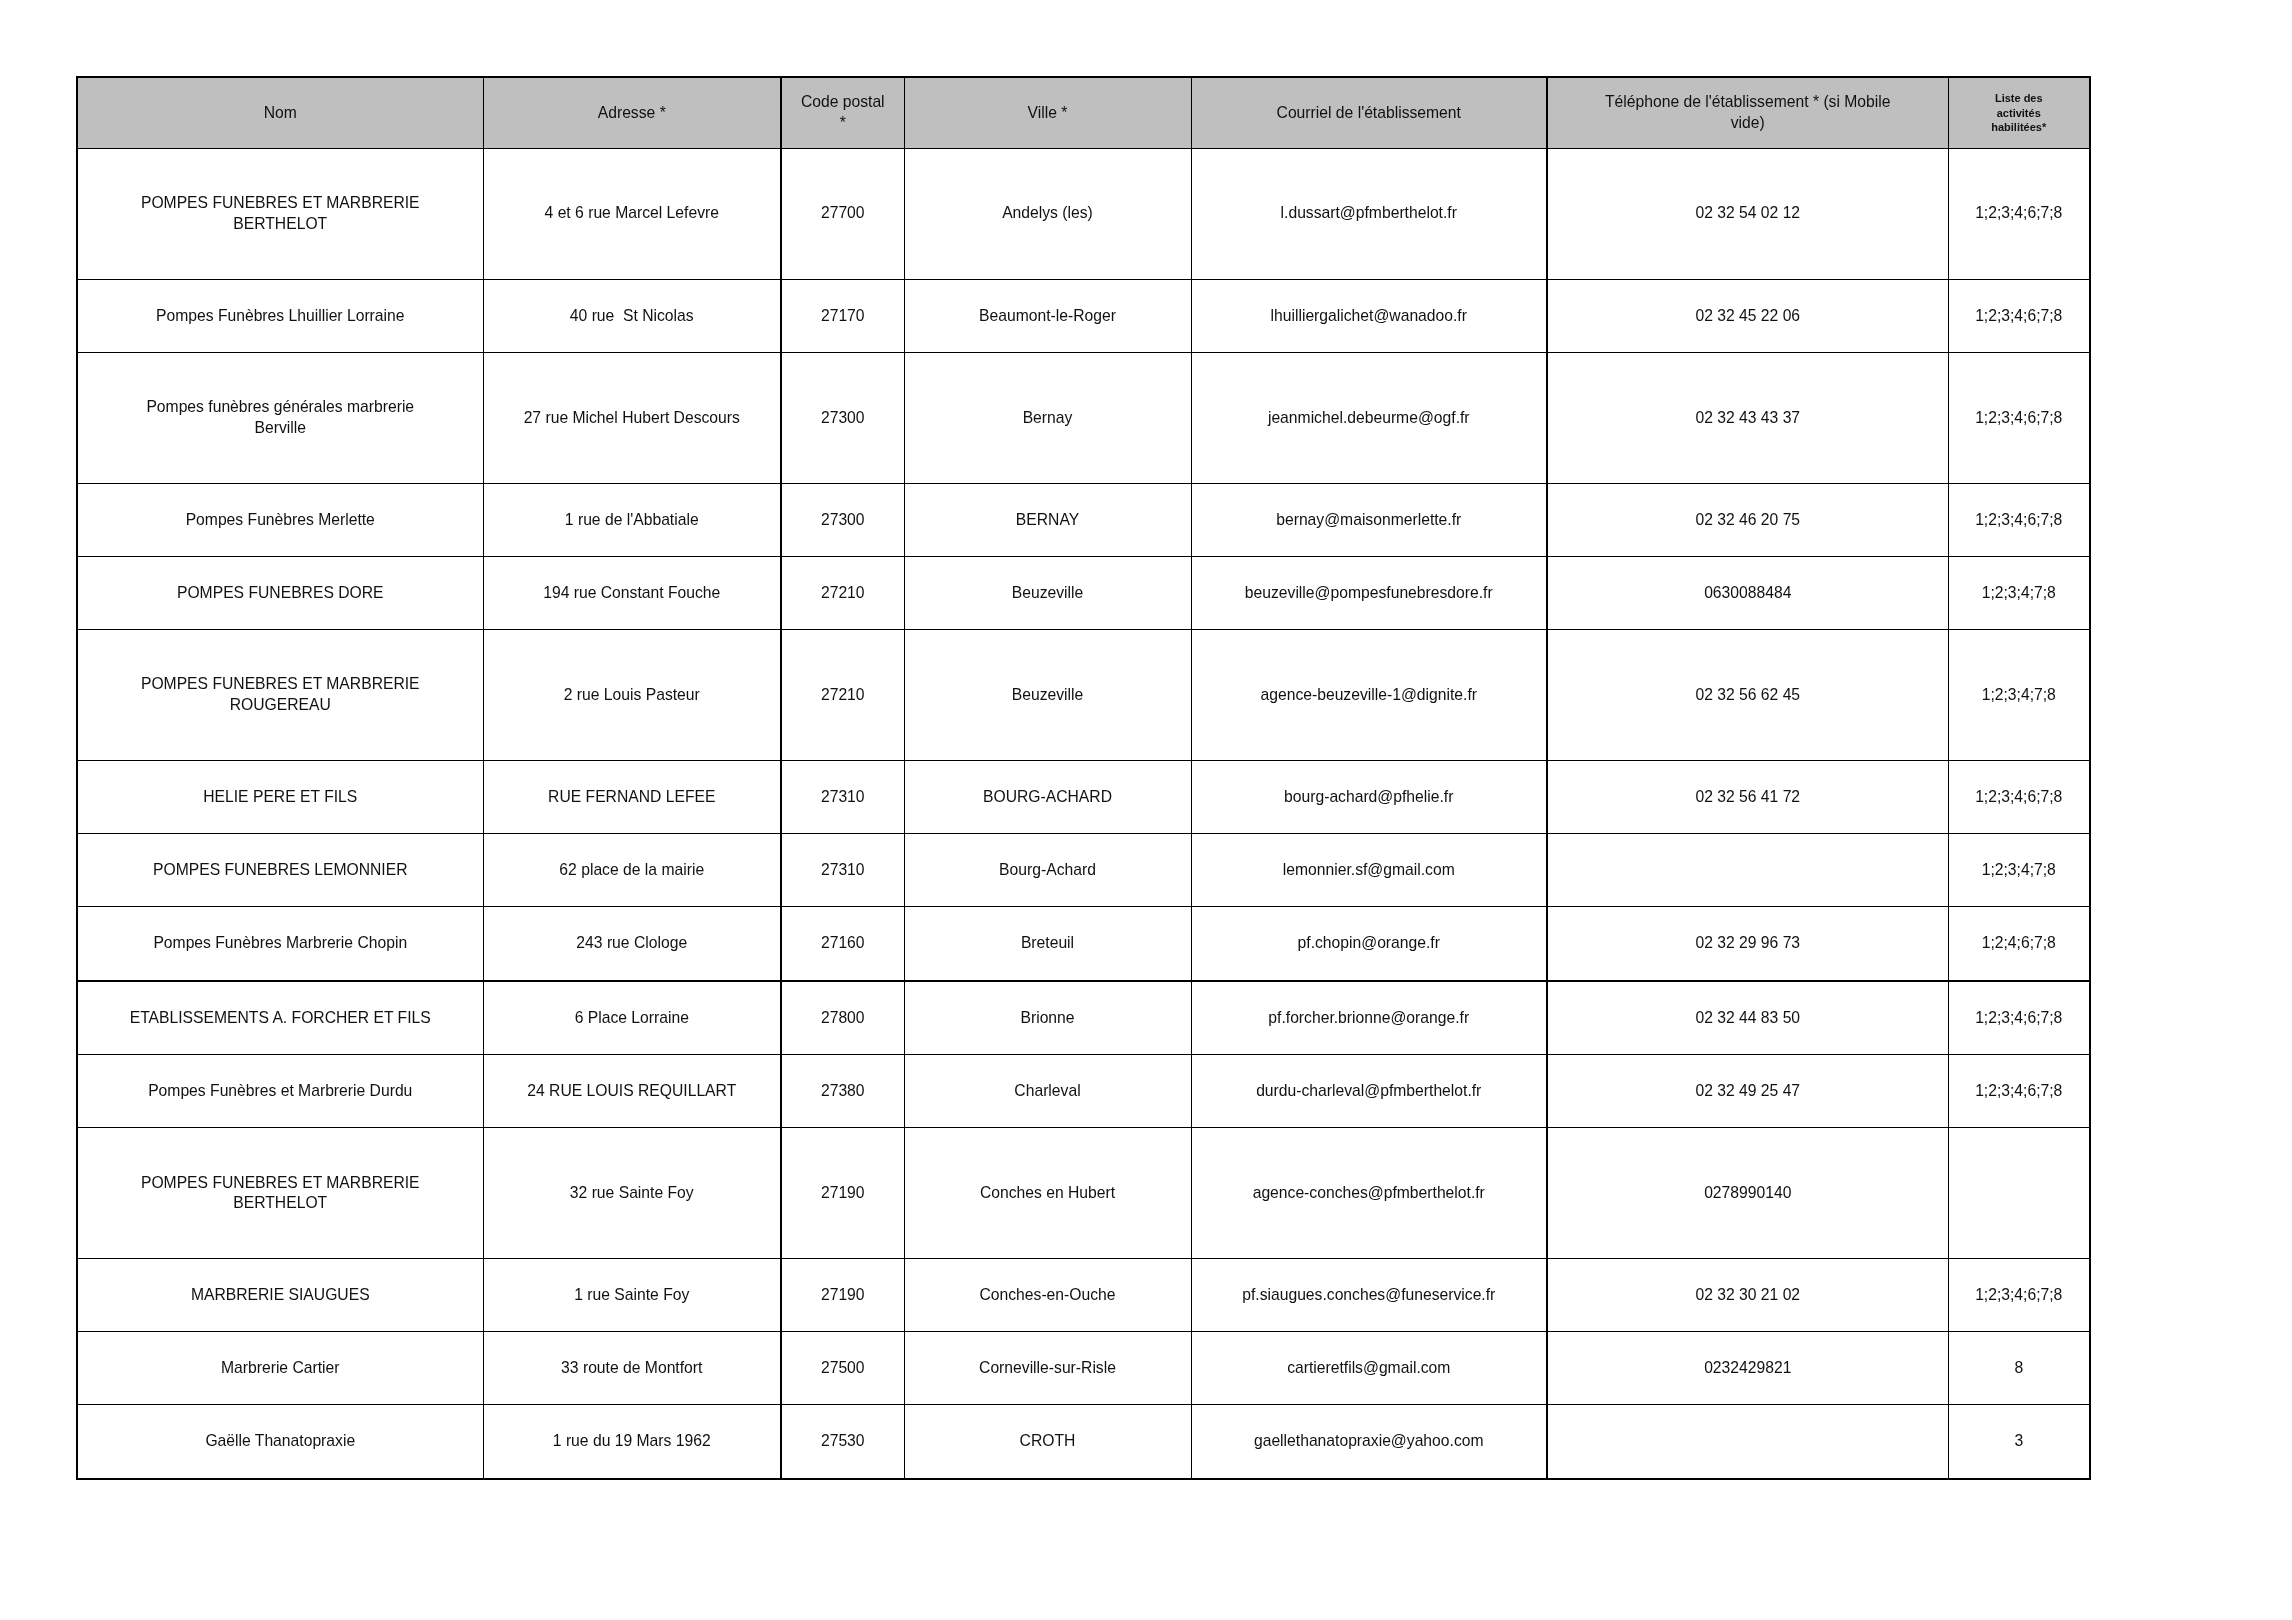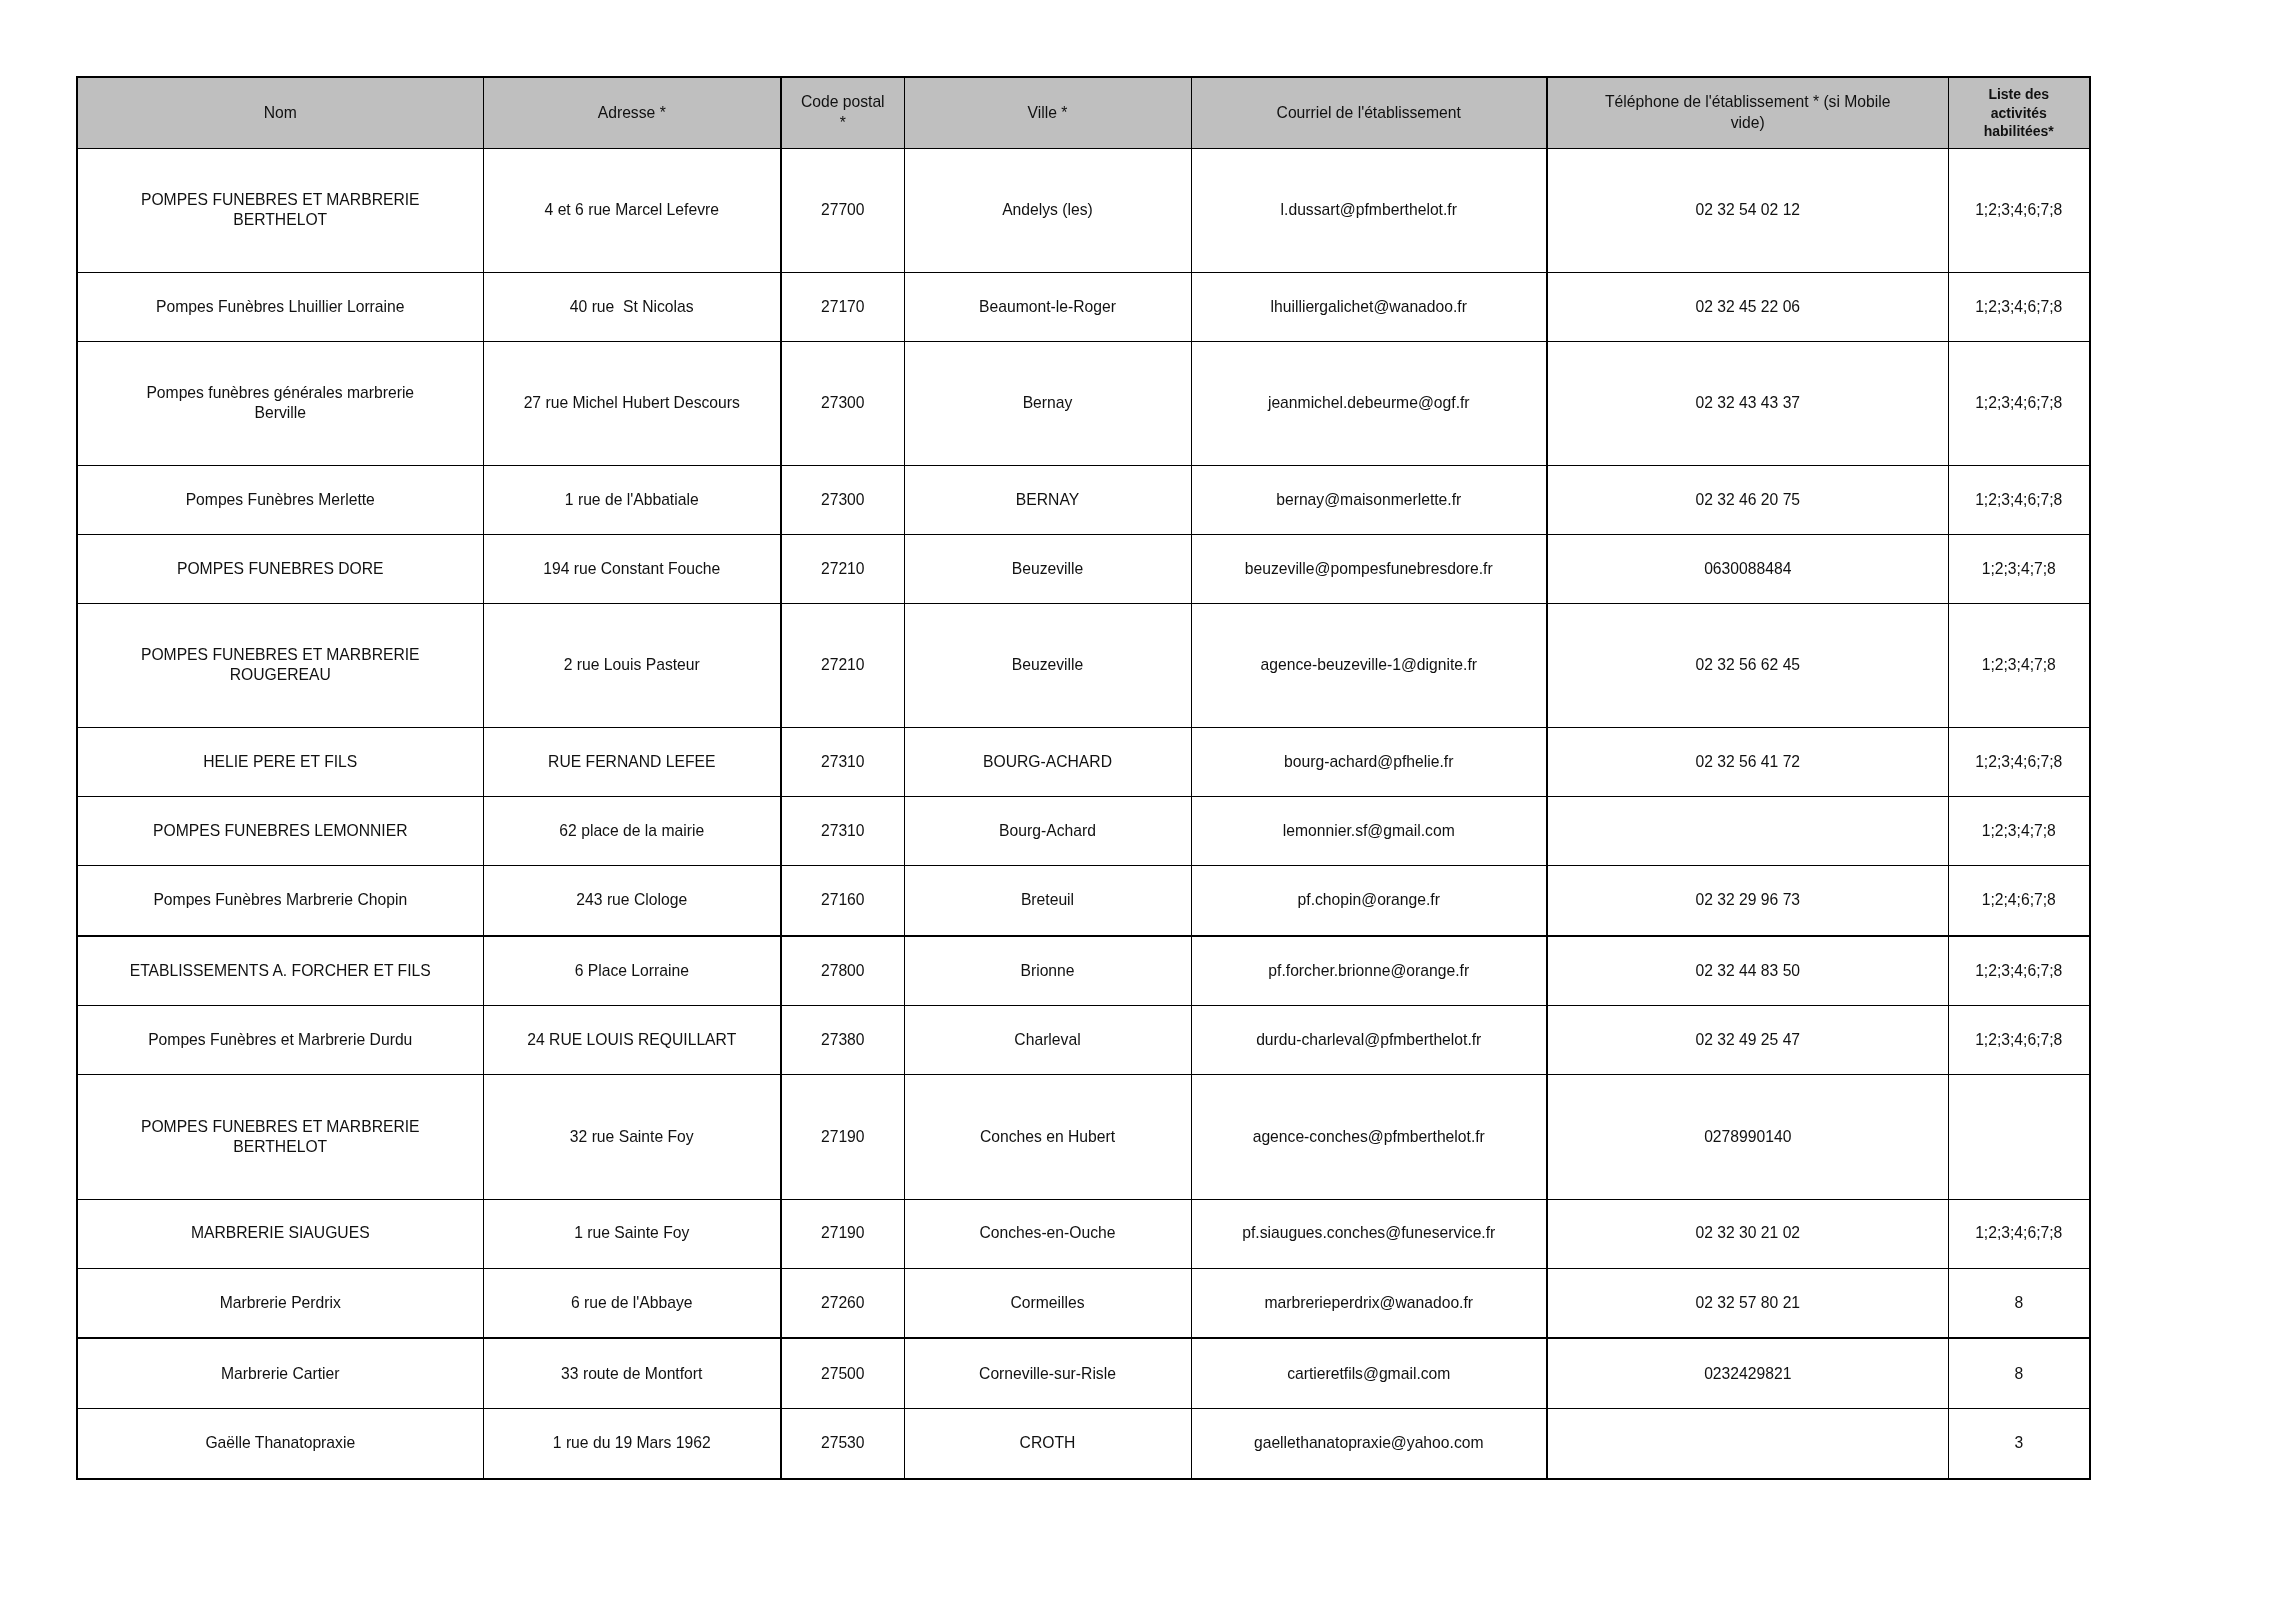--- a/index.html
+++ b/index.html
@@ -26,21 +26,21 @@
     text-align: center;
     vertical-align: middle;
     padding: 2px 7.8px;
     font-size: 15.7px;
     line-height: 1.3;
     white-space: pre-wrap;
     overflow: hidden;
   }
   thead tr { height: 71px; }
   thead th { background: #bfbfbf; font-weight: normal; }
-  thead th.bold { font-weight: bold; font-size: 14px; }
+  thead th.bold { font-weight: bold; font-size: 11px; }
   th:nth-child(3), td:nth-child(3),
   th:nth-child(6), td:nth-child(6) { border-left: 2px solid #000000; }
   tr.group-end td { border-bottom: 2.9px solid #000000; }
 </style>
 </head>
 <body>
 
 <div class="page">
   <table class="establishments">
     <colgroup>
@@ -182,29 +182,20 @@
       </tr>
       <tr>
         <td>MARBRERIE SIAUGUES</td>
         <td>1 rue Sainte Foy</td>
         <td>27190</td>
         <td>Conches-en-Ouche</td>
         <td>pf.siaugues.conches@funeservice.fr</td>
         <td>02 32 30 21 02</td>
         <td>1;2;3;4;6;7;8</td>
       </tr>
-      <tr class="group-end">
-        <td>Marbrerie Perdrix</td>
-        <td>6 rue de l'Abbaye</td>
-        <td>27260</td>
-        <td>Cormeilles</td>
-        <td>marbrerieperdrix@wanadoo.fr</td>
-        <td>02 32 57 80 21</td>
-        <td>8</td>
-      </tr>
       <tr>
         <td>Marbrerie Cartier</td>
         <td>33 route de Montfort</td>
         <td>27500</td>
         <td>Corneville-sur-Risle</td>
         <td>cartieretfils@gmail.com</td>
         <td>0232429821</td>
         <td>8</td>
       </tr>
       <tr>

